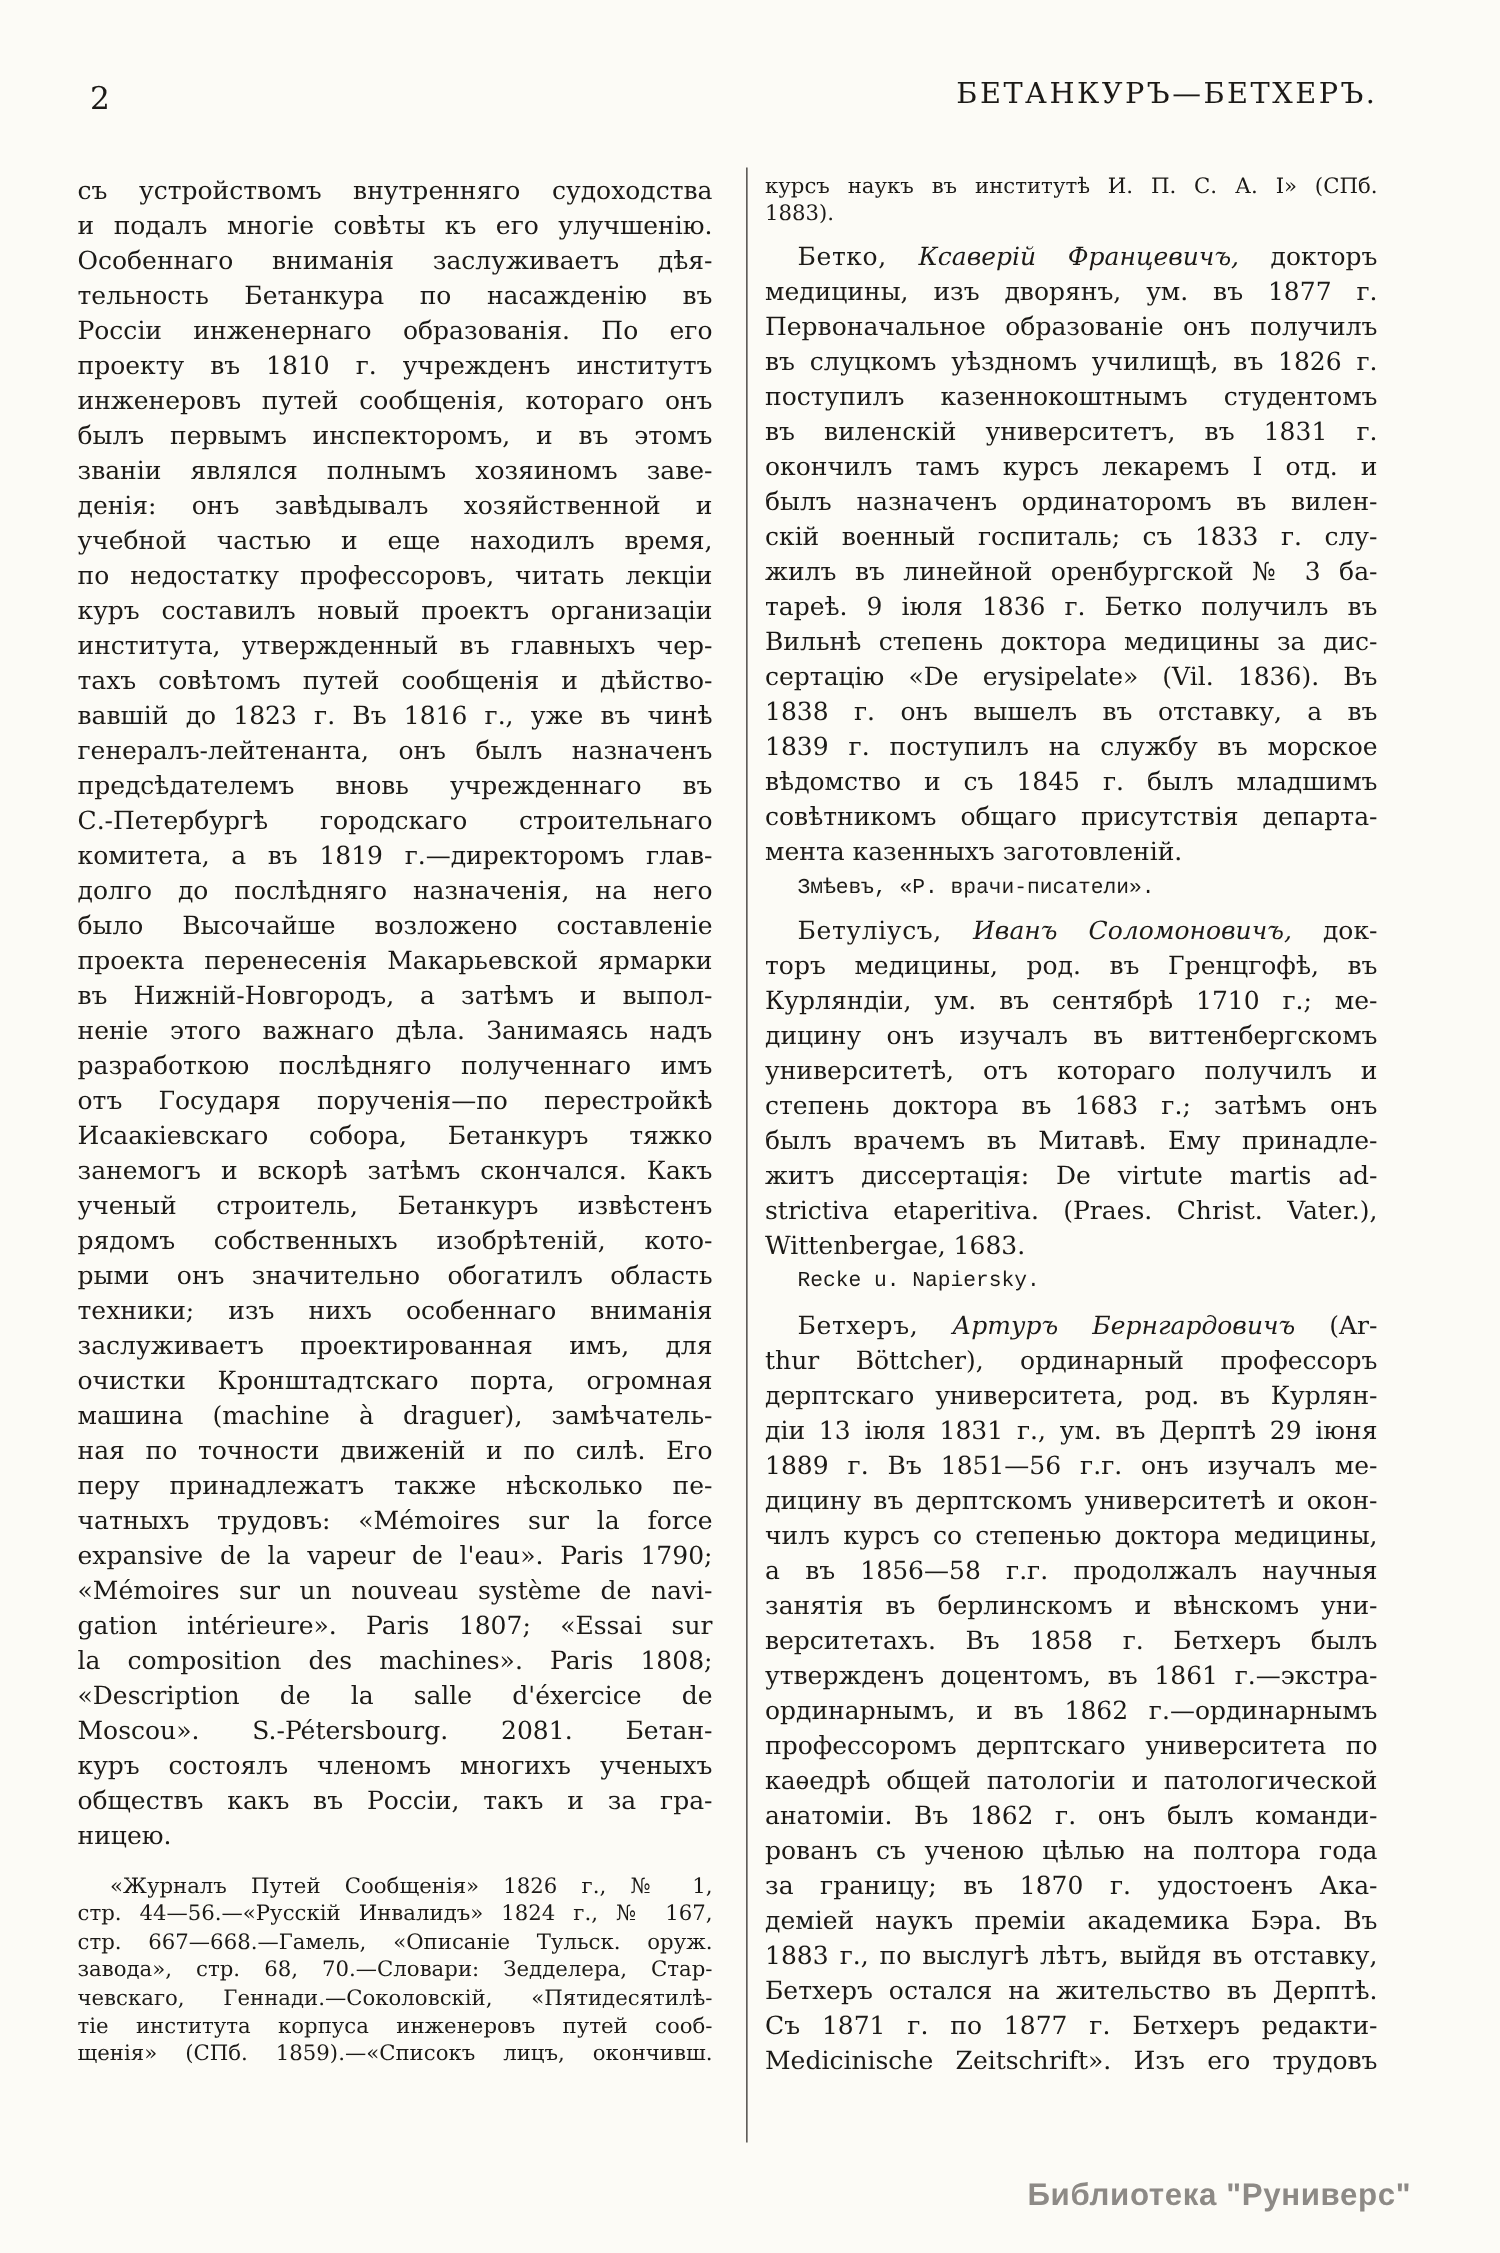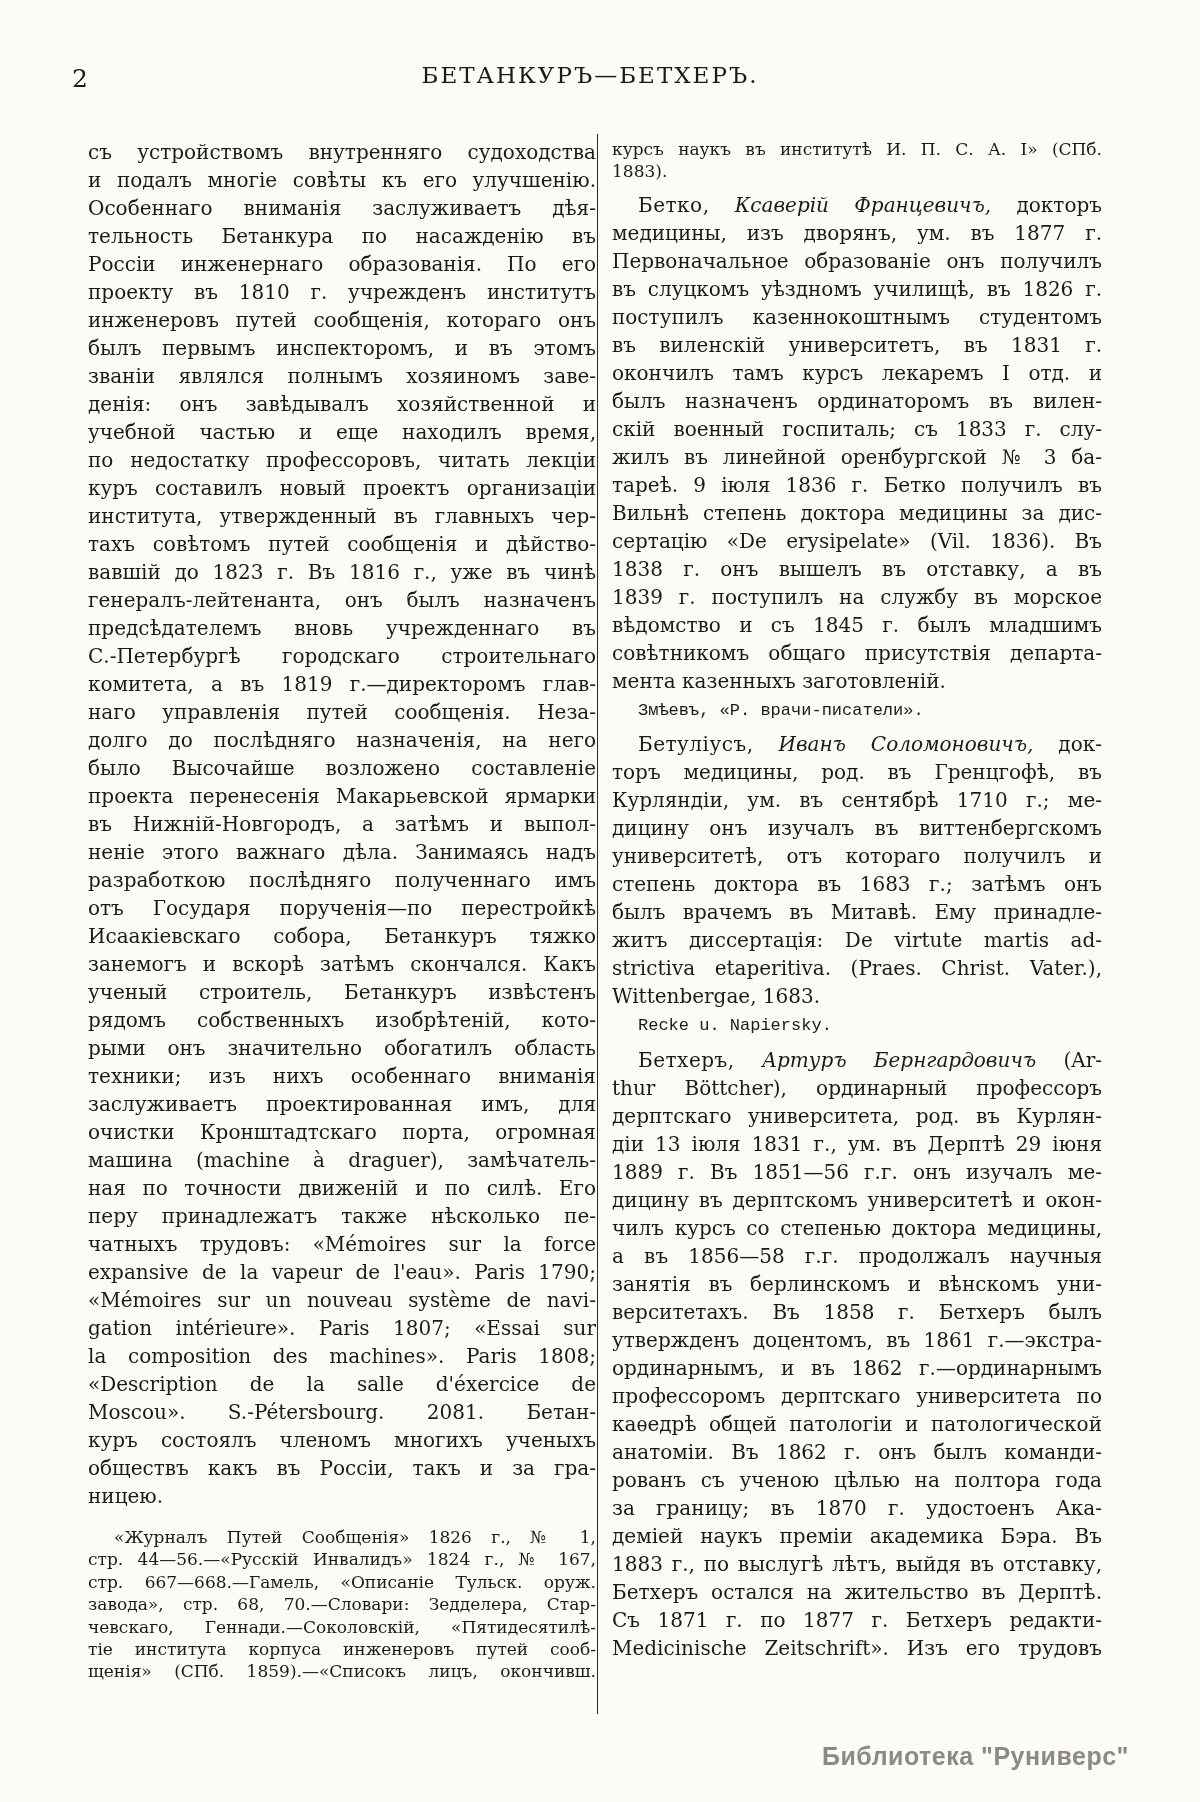--- a/index.html
+++ b/index.html
@@ -6,30 +6,30 @@
   body {
     width:1200px; height:1802px; position:relative;
     background:#fcfbf6; overflow:hidden;
     font-family:"DejaVu Serif", serif; color:#1c1a17;
   }
   .page { position:absolute; left:0; top:0; width:1200px; height:1802px; }
 
   .page-number { position:absolute; left:72px; top:64px; font-size:25px; }
   .running-head {
     position:absolute; left:78px; top:62px; width:1024px;
-    text-align:center; font-size:23px; letter-spacing:2px; white-space:nowrap;
+    text-align:right; font-size:23px; letter-spacing:2px; white-space:nowrap;
   }
 
   .divider {
     position:absolute; left:597px; top:134px; height:1580px; width:0;
     border-left:1.6px solid #2c2a27;
   }
 
   .col { position:absolute; top:138px; }
-  .col-left  { left:88px;  width:508px; }
+  .col-left  { left:62px;  width:508px; }
   .col-right { left:612px; width:490px; }
 
   .block.main  { font-size:20px;  line-height:28px; }
   .block.small { font-size:17px;  line-height:22.4px; }
 
   .entry    { margin-top:8px; }
   .citation { margin-top:5px; margin-bottom:3px;font-family:Liberation Mono, monospace; }
   .col-left .bibliography { margin-top:16px; }
 
   .line { text-align:justify; text-align-last:justify; white-space:normal; }
@@ -67,21 +67,20 @@
         <div class="line">учебной частью и еще находилъ время,</div>
         <div class="line">по недостатку профессоровъ, читать лекціи</div>
         <div class="line">куръ составилъ новый проектъ организаціи</div>
         <div class="line">института, утвержденный въ главныхъ чер-</div>
         <div class="line">тахъ совѣтомъ путей сообщенія и дѣйство-</div>
         <div class="line">вавшій до 1823 г. Въ 1816 г., уже въ чинѣ</div>
         <div class="line">генералъ-лейтенанта, онъ былъ назначенъ</div>
         <div class="line">предсѣдателемъ вновь учрежденнаго въ</div>
         <div class="line">С.-Петербургѣ городскаго строительнаго</div>
         <div class="line">комитета, а въ 1819 г.—директоромъ глав-</div>
-        <div class="line">наго управленія путей сообщенія. Неза-</div>
         <div class="line">долго до послѣдняго назначенія, на него</div>
         <div class="line">было Высочайше возложено составленіе</div>
         <div class="line">проекта перенесенія Макарьевской ярмарки</div>
         <div class="line">въ Нижній-Новгородъ, а затѣмъ и выпол-</div>
         <div class="line">неніе этого важнаго дѣла. Занимаясь надъ</div>
         <div class="line">разработкою послѣдняго полученнаго имъ</div>
         <div class="line">отъ Государя порученія—по перестройкѣ</div>
         <div class="line">Исаакіевскаго собора, Бетанкуръ тяжко</div>
         <div class="line">занемогъ и вскорѣ затѣмъ скончался. Какъ</div>
         <div class="line">ученый строитель, Бетанкуръ извѣстенъ</div>

